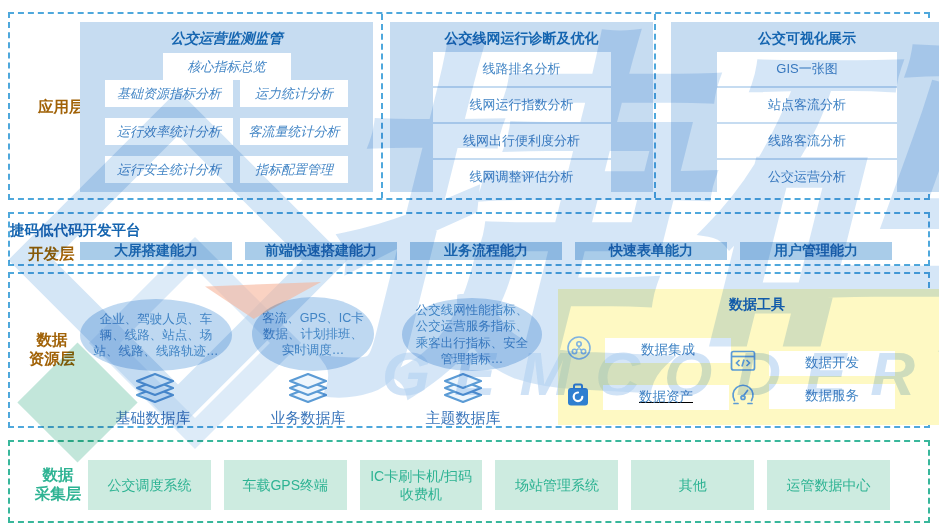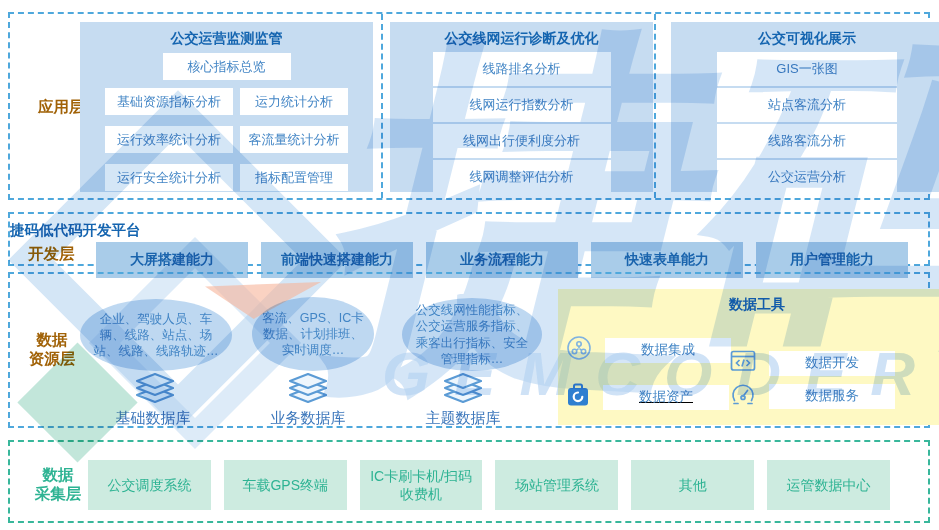--- a/index.html
+++ b/index.html
@@ -17,26 +17,26 @@
 
   .vlabel { position:absolute; color:#a16207; font-weight:bold; font-size:15.5px; line-height:1.2; }
   .vlabel.teal { color:#2eb393; }
   .vlabel.center { text-align:center; }
   .vdiv { position:absolute; top:0; bottom:0; width:0; border-left:2px dashed #4fa8dc; }
 
   .panel { position:absolute; top:8px; height:170px; background:#c6dcf1; }
   .ptitle { margin-top:8px; height:20px; text-align:center; font-weight:bold; font-size:14px; color:#1565b0; }
   .whitebox { background:#ffffff; color:#4285c5; font-size:13px; display:flex; align-items:center; justify-content:center; height:27px; }
   .hero { width:128px; margin:3px auto 0; }
-  .grid2 { display:grid; grid-template-columns:128px 108px; column-gap:7px; row-gap:11px; justify-content:center; margin-top:8px; }
+  .grid2 { display:grid; grid-template-columns:128px 108px; column-gap:7px; row-gap:11px; justify-content:center; margin-top:0; }
   .stackbox { width:178px; height:34px; margin:2px auto 0; }
   .stackbox.first { margin-top:2px; }
 
   #dev-layer .dtitle { position:absolute; top:7px; left:0; width:100%; text-align:left; font-weight:bold; font-size:14.5px; color:#1565b0; }
-  .caprow { position:absolute; left:86px; top:28px; width:812px; height:36px; display:flex; gap:13px;font-family:Liberation Serif, serif; }
+  .caprow { position:absolute; left:70px; top:28px; width:812px; height:18px; display:flex; gap:13px;font-family:Liberation Serif, serif; }
   .capbox { flex:1; background:#a9cce9; color:#1a64ad; font-weight:bold; font-size:14px; display:flex; align-items:center; justify-content:center; }
 
   .ellipse { position:absolute; background:#bed8f1; border-radius:50%; display:flex; align-items:center; justify-content:center;
              color:#4285c5; font-size:12.5px; line-height:1.3; text-align:center; box-sizing:border-box; }
   .dbicon { position:absolute; }
   .dbname { position:absolute; width:120px; text-align:center; color:#3b76bb; font-size:15px; top:135px; }
 
   .tools { position:absolute; left:548px; top:15px; width:398px; height:136px; background:#fef9c3; }
   .tools .ttitle { position:absolute; top:7px; left:0; width:100%; text-align:center; font-weight:bold; font-size:14px; color:#1565b0; }
   .toolcell { position:absolute; display:flex; align-items:center; gap:13px; }
@@ -58,21 +58,21 @@
 </head>
 <body>
 
 <div class="canvas">
 
   <section class="layer blue" id="app-layer">
     <div class="vlabel" style="left:28px; top:84px;">应用层</div>
     <div class="vdiv" style="left:371px;"></div>
     <div class="vdiv" style="left:644px;"></div>
 
-    <div class="panel" style="left:70px; width:293px;">
+    <div class="panel" style="left:70px; width:293px;font-style:italic;">
       <div class="ptitle">公交运营监测监管</div>
       <div class="whitebox hero">核心指标总览</div>
       <div class="grid2">
         <div class="whitebox">基础资源指标分析</div>
         <div class="whitebox">运力统计分析</div>
         <div class="whitebox">运行效率统计分析</div>
         <div class="whitebox">客流量统计分析</div>
         <div class="whitebox">运行安全统计分析</div>
         <div class="whitebox">指标配置管理</div>
       </div>

